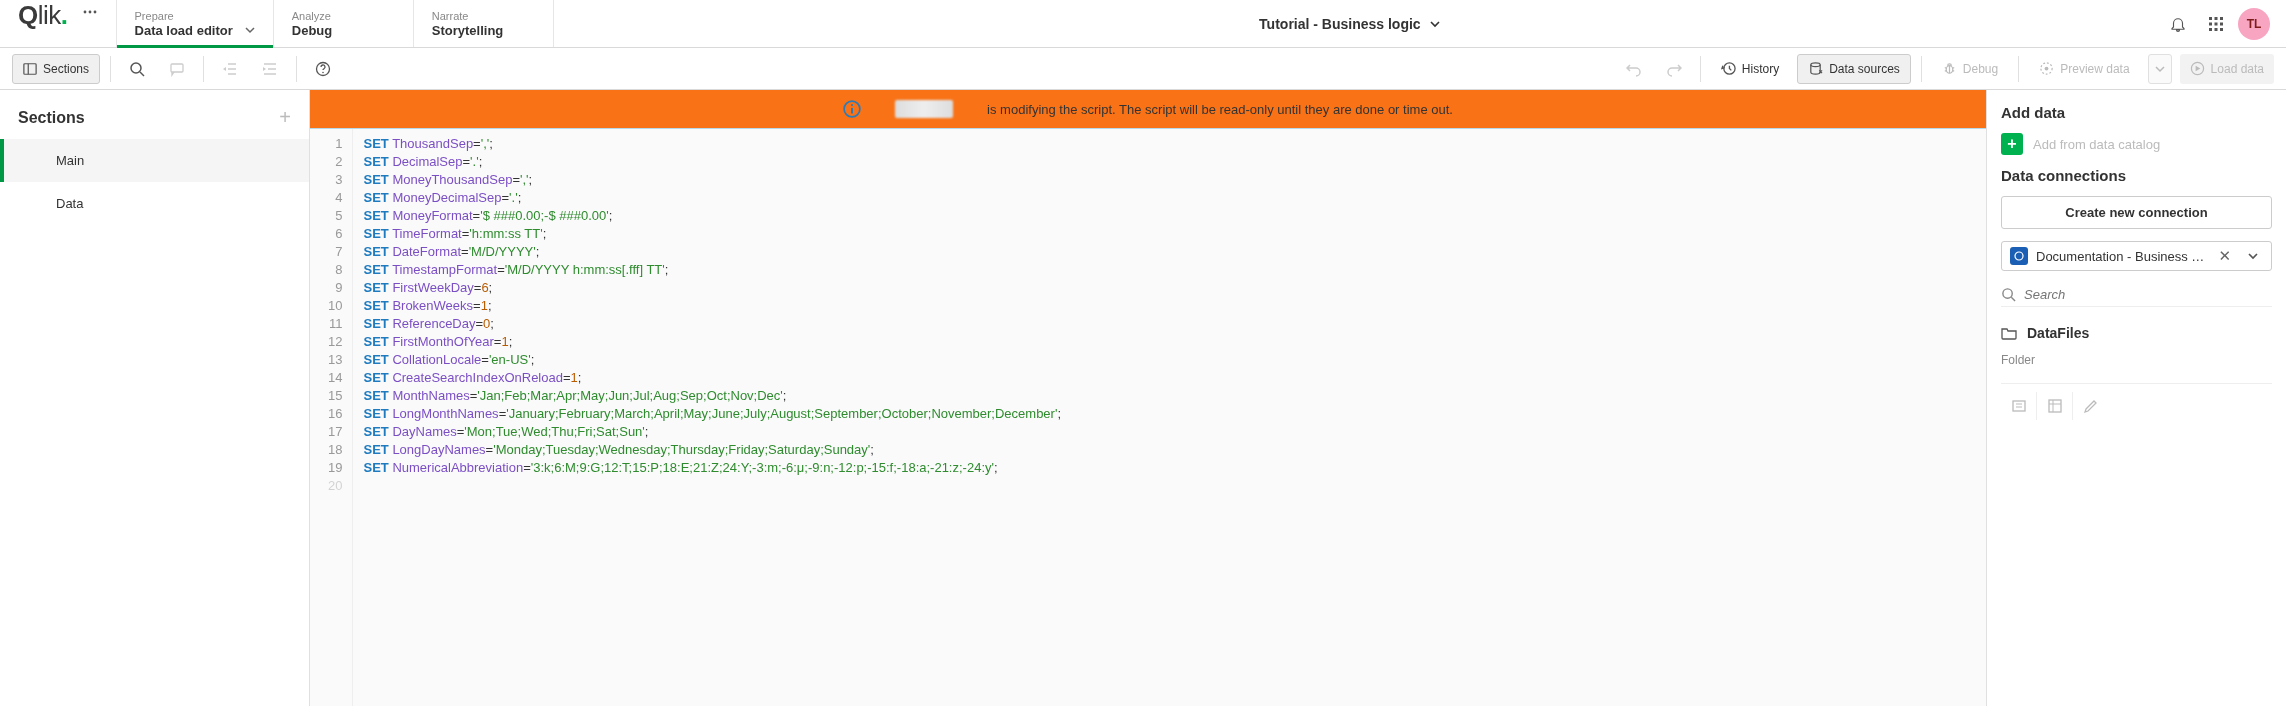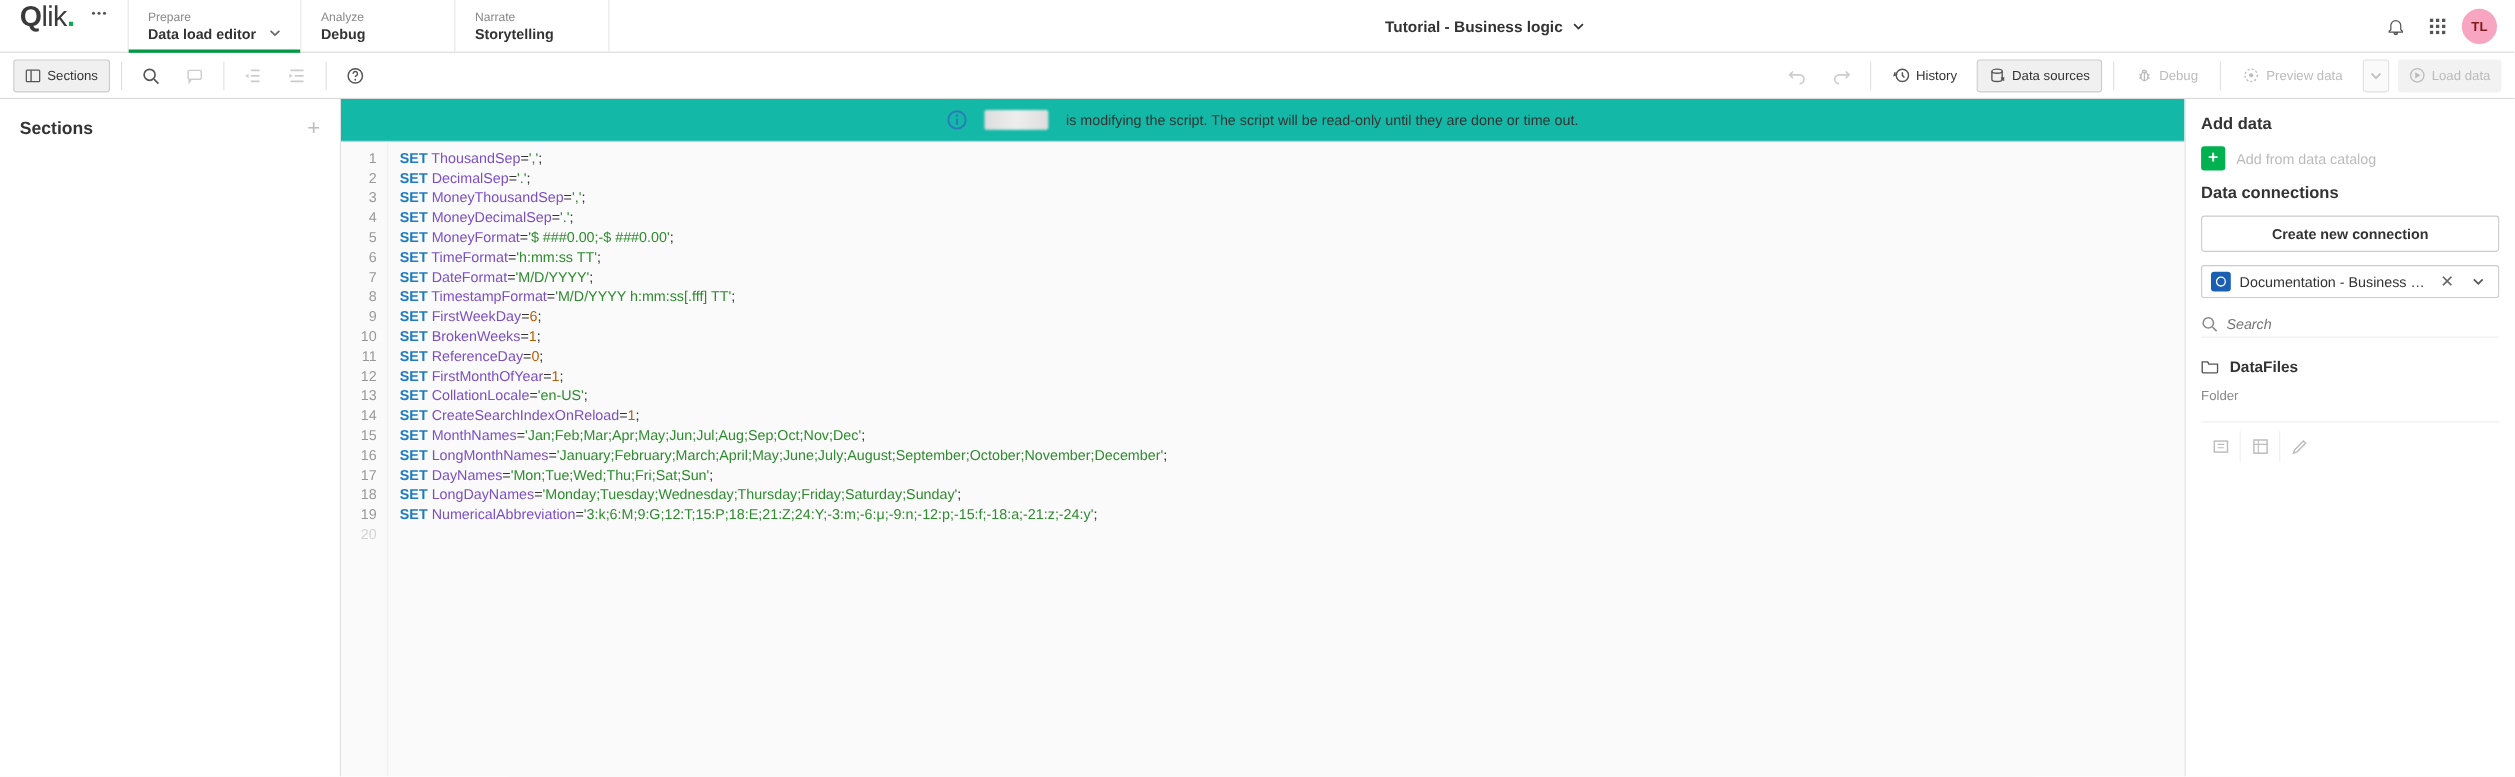--- a/index.html
+++ b/index.html
@@ -27,21 +27,21 @@
 .tb-sep { width: 1px; height: 26px; background: #e0e0e0; margin: 0 2px; }
 .tb-spacer { flex: 1; }
 .main-area { display: flex; height: calc(100vh - 90px); }
 .sections-panel { width: 310px; border-right: 1px solid #e0e0e0; background: #fff; display: flex; flex-direction: column; }
 .sections-head { display: flex; align-items: center; justify-content: space-between; padding: 16px 18px 10px; }
 .sections-head h3 { font-size: 16px; font-weight: 600; }
 .plus-icon { color: #bbb; font-size: 20px; cursor: pointer; }
 .section-item { padding: 14px 18px 14px 52px; font-size: 13px; color: #333; cursor: pointer; border-left: 4px solid transparent; }
 .section-item.active { background: #f5f5f5; border-left-color: #009845; font-weight: 500; }
 .editor-area { flex: 1; display: flex; flex-direction: column; min-width: 0; }
-.banner { background: #14b8a6; border-bottom: 1px solid #b8d8e8; padding: 10px 20px; display: flex; align-items: center; justify-content: center; gap: 16px; color: #333; font-size: 13px; }
+.banner { background: #f97316; border-bottom: 1px solid #b8d8e8; padding: 10px 20px; display: flex; align-items: center; justify-content: center; gap: 34px; color: #333; font-size: 13px; }
 .info-icon { color: #2b7bb9; }
 .blur-box { width: 58px; height: 18px; background: linear-gradient(90deg,#ddd,#eee,#ddd); filter: blur(1px); border-radius: 2px; }
 .code-editor { display: flex; background: #fafafa; font-family: "Consolas", "Courier New", monospace; font-size: 13px; line-height: 18px; overflow-x: auto; flex: 1; }
 .gutter { background: #fafafa; color: #999; text-align: right; padding: 6px 10px 6px 18px; user-select: none; border-right: 1px solid #eee; }
 .gutter div { height: 18px; }
 .code-body { padding: 6px 10px; white-space: pre; color: #333; }
 .code-line { height: 18px; }
 .kw { color: #1e7bbf; font-weight: 600; }
 .var { color: #7b4fc4; }
 .op { color: #333; }
@@ -236,20 +236,24 @@
   </div>
 </div>
 
 <div class="main-area">
 
   <div class="sections-panel">
     <div class="sections-head">
       <h3>Sections</h3>
       <span class="plus-icon">+</span>
     </div>
+    <div id="sections-list">
+        <div class="section-item active">Main</div>
+        <div class="section-item">Data</div>
+      </div>
   </div>
 
   <div class="editor-area">
     <div class="banner">
       <svg class="info-icon" width="18" height="18" viewBox="0 0 16 16">
           <circle cx="8" cy="8" r="7" fill="none" stroke="currentColor" stroke-width="1.5"></circle>
           <line x1="8" y1="7" x2="8" y2="12" stroke="currentColor" stroke-width="1.8"></line>
           <circle cx="8" cy="4.5" r="1" fill="currentColor"></circle>
         </svg>
       <div class="blur-box"></div>

